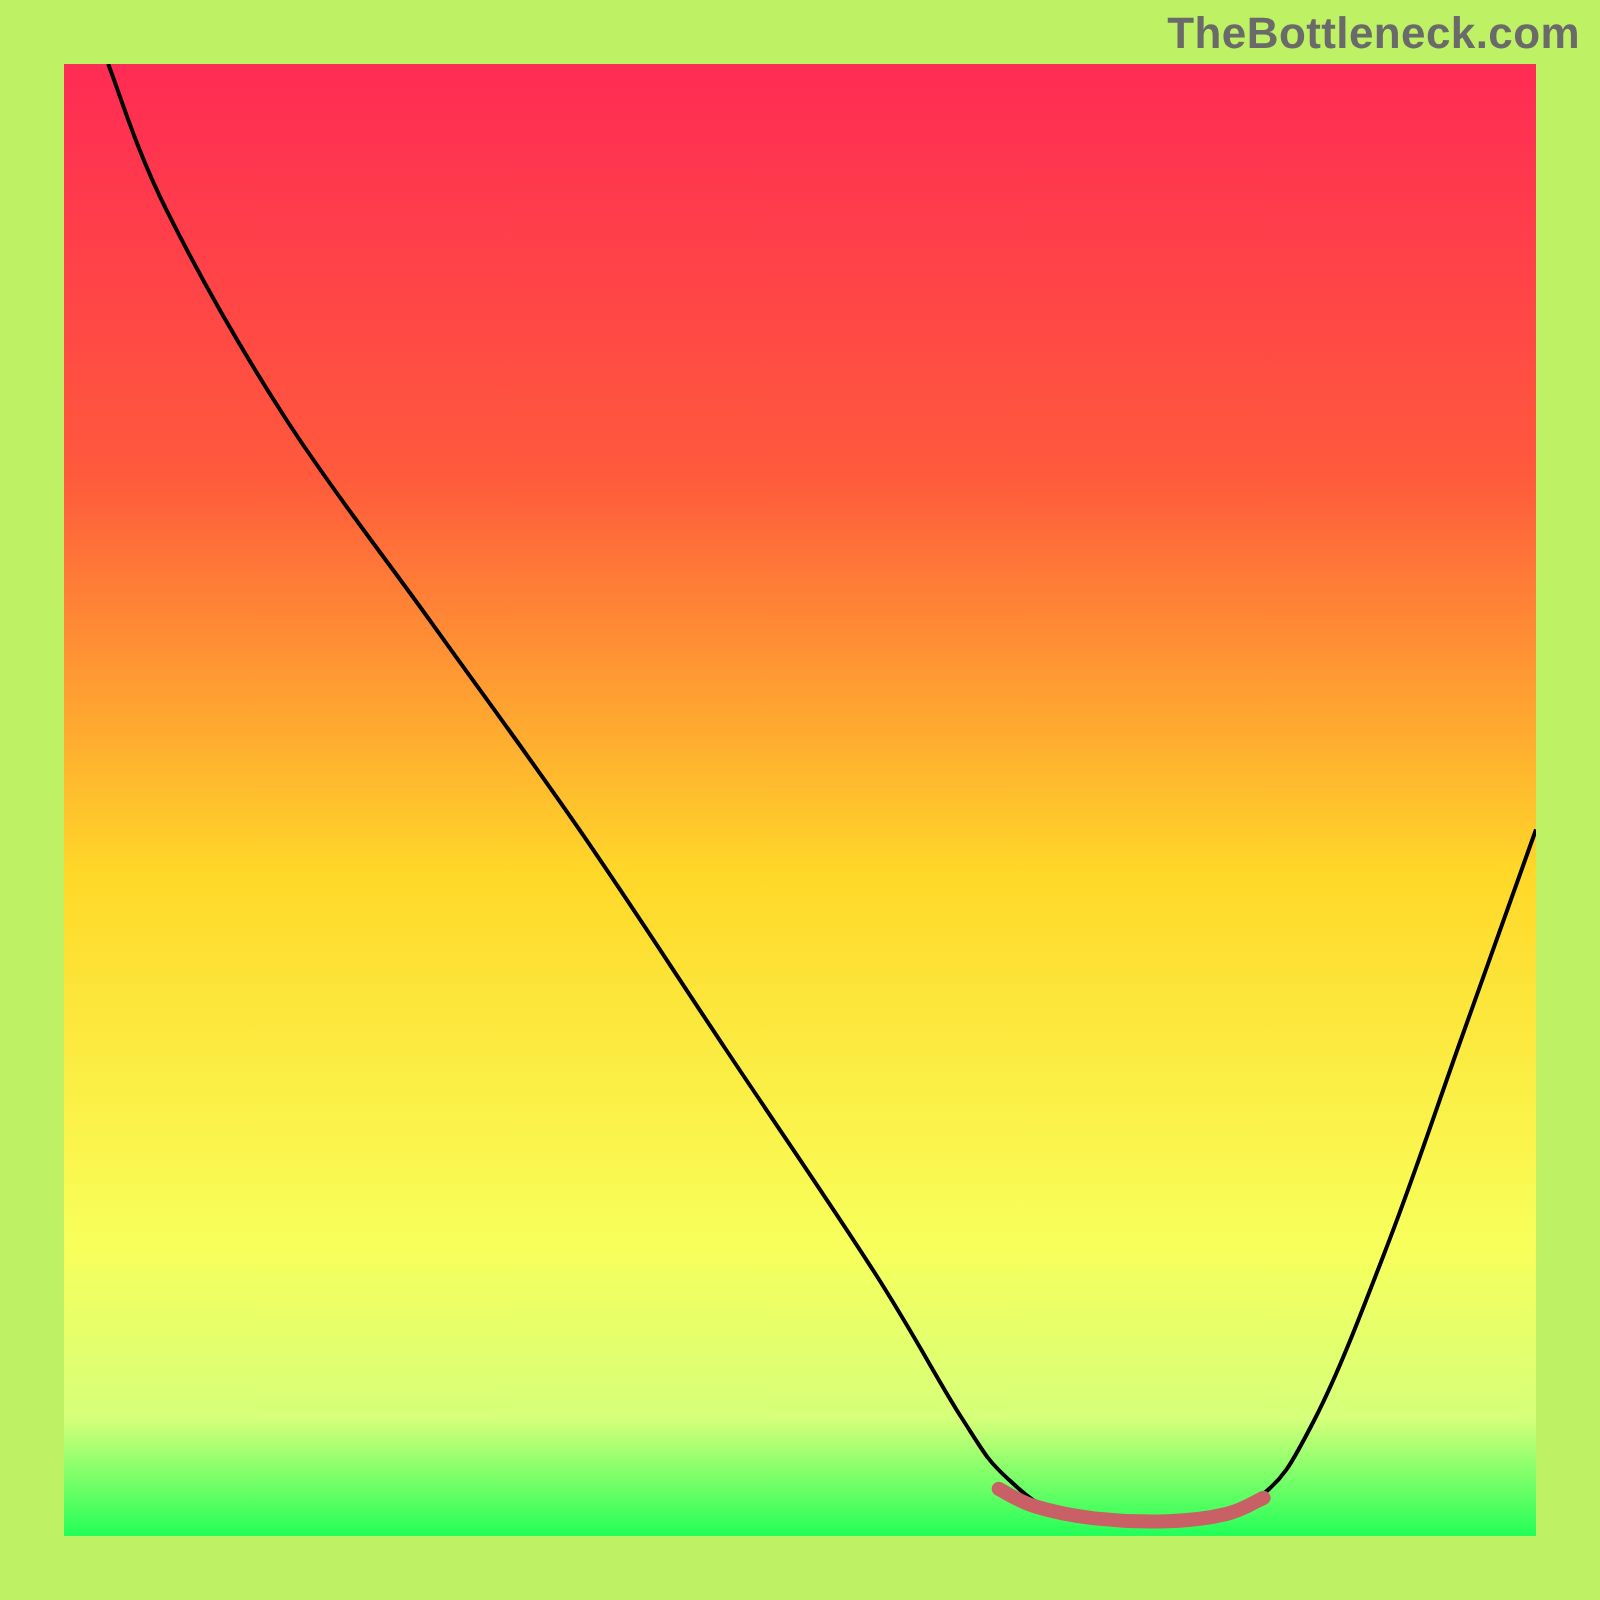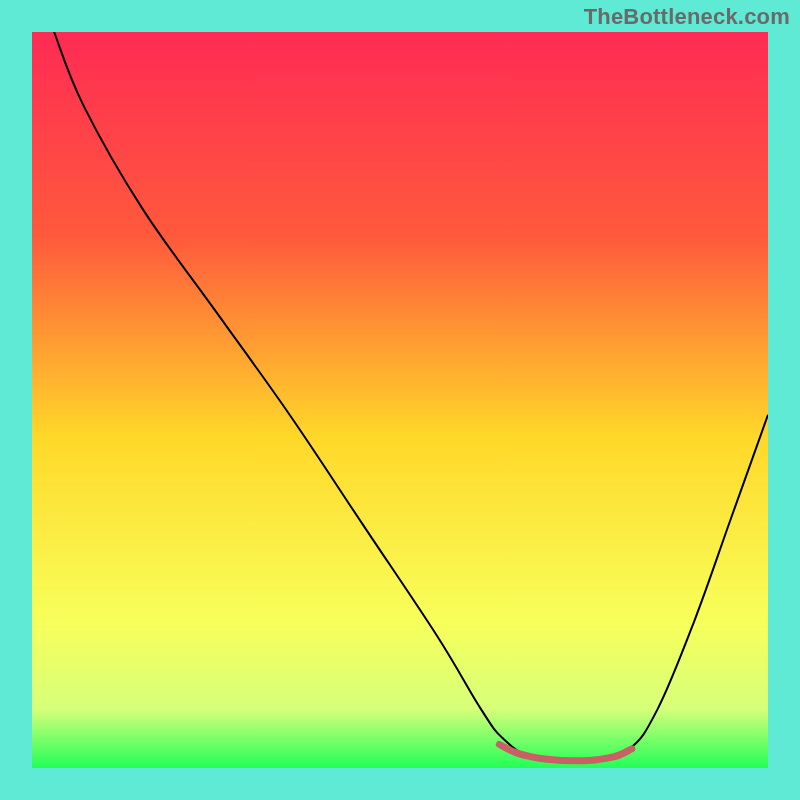--- a/index.html
+++ b/index.html
@@ -9,21 +9,21 @@
     height: 800px;
     background: #000;
     overflow: hidden;
   }
   .frame {
     position: absolute;
     left: 0;
     top: 0;
     width: 800px;
     height: 800px;
-    background: #5eead4;
+    background: #bef264;
   }
   .plot-area {
     position: absolute;
     left: 32px;
     top: 32px;
     width: 736px;
     height: 736px;
     overflow: hidden;
   }
   .watermark {

